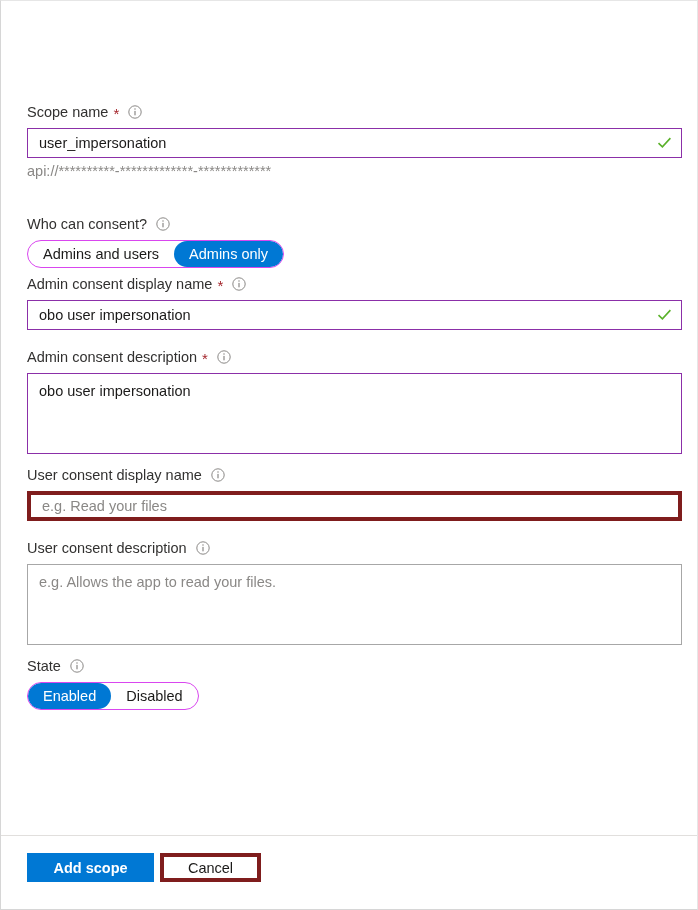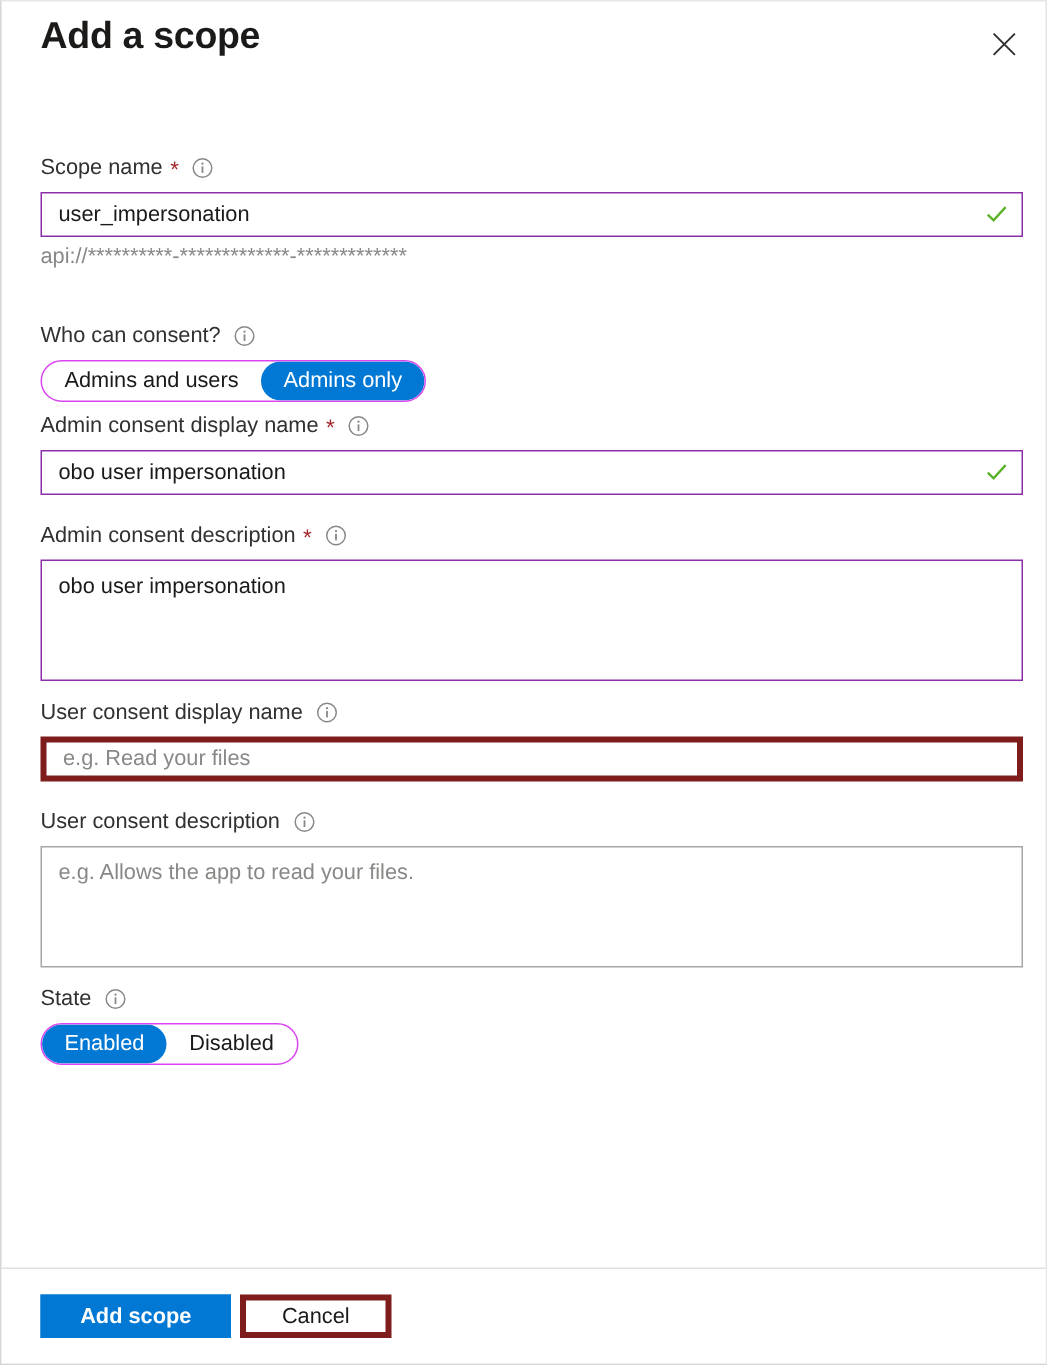--- a/index.html
+++ b/index.html
@@ -196,21 +196,21 @@
   .pill.selected {
     background: #0078d4;
     color: #ffffff;
     font-weight: 400;
   }
 
   
   .footer {
     position: absolute;
     left: 0;
-    bottom: 0;
+    bottom: 10px;
     width: 698px;
     height: 63px;
     border-top: 1px solid #e1dfdd;
     background: #ffffff;
   }
   .btn {
     position: absolute;
     box-sizing: border-box;
     height: 29px;
     font-family: "Liberation Sans", sans-serif;
@@ -237,30 +237,20 @@
     background: #ffffff;
     color: #1b1a19;
     border: 4px solid #7f1d1d;
   }
 </style>
 </head>
 <body>
 
 <div class="panel">
 
-  <div class="header">
-    <div class="panel-title">Add a scope</div>
-    <button class="close-btn">
-      <span>
-        <svg width="17" height="17" viewBox="0 0 17 17" aria-hidden="true">
-          <path d="M1.4 1.4 L15.6 15.6 M15.6 1.4 L1.4 15.6" stroke="#323130" stroke-width="1.3" fill="none"></path>
-        </svg>
-      </span>
-    </button>
-  </div>
 
   <div class="form-body">
 
     <div class="field" style="top:40px;">
       <div class="field-label">
         <span>Scope name</span>
         <span class="req-star">*</span>
         <span class="info-icon">
           <svg width="14" height="14" viewBox="0 0 14 14" aria-hidden="true">
             <circle cx="7" cy="7" r="6.2" fill="none" stroke="#8a8886" stroke-width="1"></circle>

